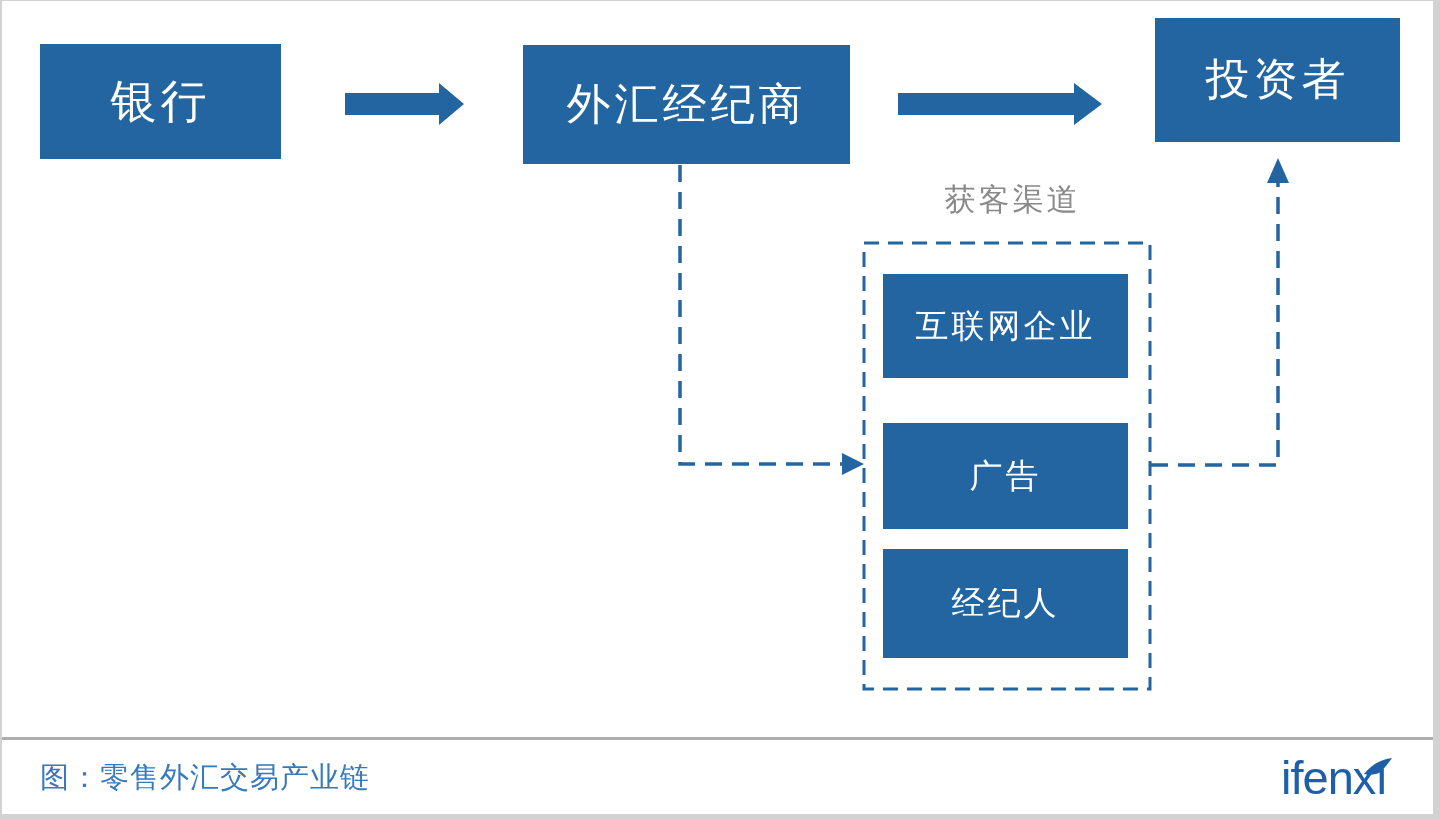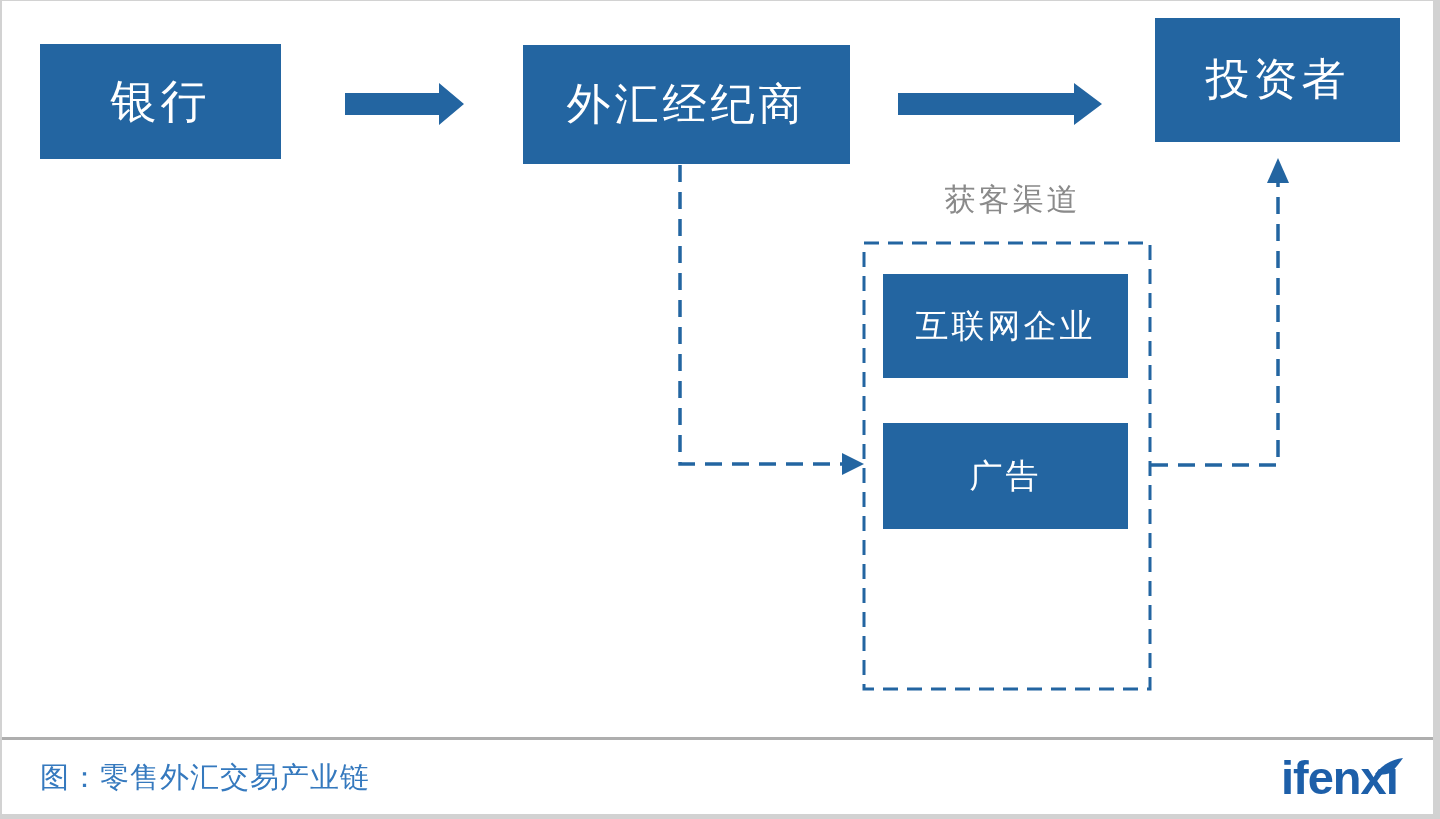--- a/index.html
+++ b/index.html
@@ -84,21 +84,21 @@
     letter-spacing: 1px;
     font-family: "Liberation Sans", sans-serif;
   }
   .logo {
     position: absolute;
     left: 1279px;
     top: 753px;
     height: 52px;
     color: #1D5FA9;
     font-size: 47px;
-    font-weight: bold;
+    font-weight: normal;
     letter-spacing: -1px;
     font-family: "Liberation Sans", sans-serif;
     line-height: 1;
   }
   .logo .swoosh {
     position: absolute;
     right: -6px;
     top: 4px;
     width: 30px;
     height: 17px;
@@ -120,20 +120,23 @@
   </div>
 
   <div class="channel-label">获客渠道</div>
 
   <div class="channel-box channel-internet">
     <span>互联网企业</span>
   </div>
   <div class="channel-box channel-ads">
     <span>广告</span>
   </div>
+  <div class="channel-box channel-agents">
+    <span>经纪人</span>
+  </div>
 
   <svg class="overlay" width="1440" height="819" viewBox="0 0 1440 819">
     <polygon points="343,92 437,92 437,82 462,103 437,124 437,114 343,114" fill="#2365A1"></polygon>
     <polygon points="896,92 1072,92 1072,82 1100,103 1072,124 1072,114 896,114" fill="#2365A1"></polygon>
     <rect x="862" y="242" width="286" height="446" fill="none" stroke="#2365A1" stroke-width="3" stroke-dasharray="15 9"></rect>
     <polyline points="678,164 678,463 840,463" fill="none" stroke="#2365A1" stroke-width="3.5" stroke-dasharray="17 10"></polyline>
     <polygon points="840,452 862,463 840,474" fill="#2365A1"></polygon>
     <polyline points="1149,464 1276,464 1276,182" fill="none" stroke="#2365A1" stroke-width="3.5" stroke-dasharray="17 10"></polyline>
     <polygon points="1276,157 1265,182 1287,182" fill="#2365A1"></polygon>
   </svg>

